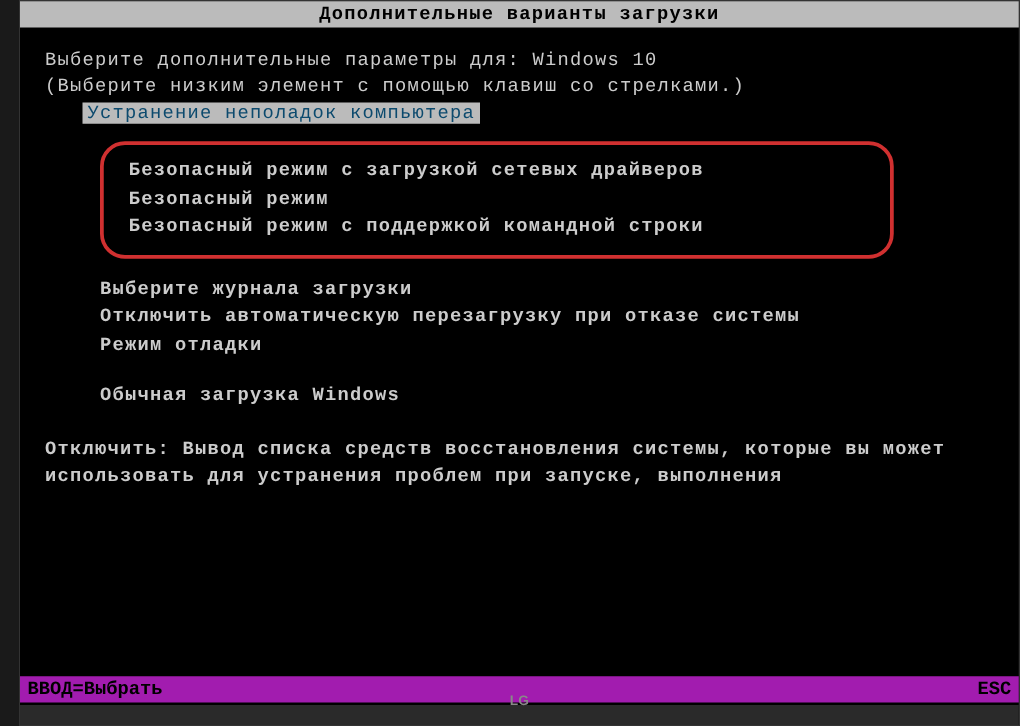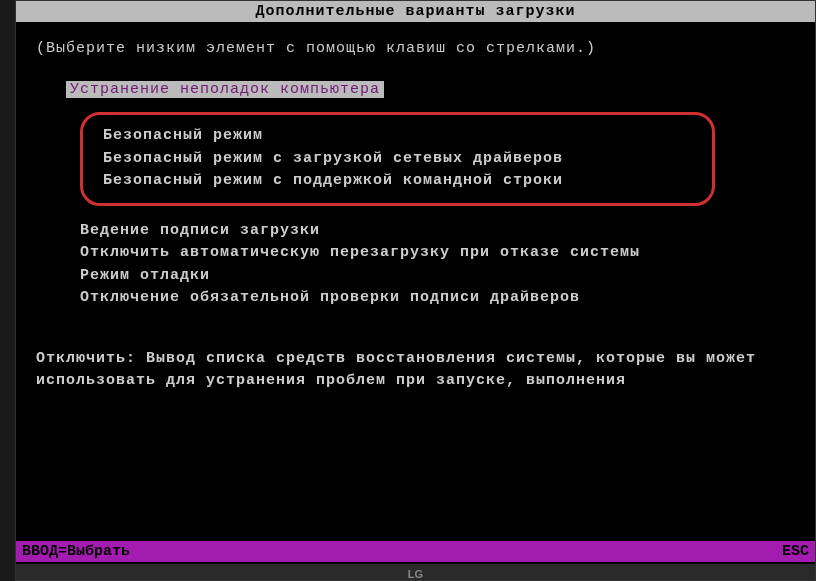--- a/index.html
+++ b/index.html
@@ -33,24 +33,24 @@
     .content {
       padding: 18px 20px 10px 20px;
       letter-spacing: 1px;
     }
     .instruction-line {
       margin-bottom: 4px;
     }
     .highlight-item {
       display: inline-block;
       background: #bbbbbb;
-      color: #701a75;
+      color: #0c4a6e;
       padding: 0 4px;
       margin-left: 30px;
-      margin-top: 20px;
+      margin-top: 0;
       margin-bottom: 8px;
     }
     .menu-indent {
       margin-left: 44px;
     }
     .safe-modes-box {
       border: 3px solid #d03030;
       border-radius: 20px;
       padding: 10px 20px 10px 20px;
       margin-left: 44px;
@@ -93,61 +93,64 @@
     .monitor-strip {
       position: absolute;
       bottom: 0;
       left: 0;
       right: 0;
       height: 16px;
       background: #2a2a2a;
     }
     .monitor-logo {
       position: absolute;
-      bottom: 0;
+      bottom: 13px;
       left: 50%;
       transform: translateX(-50%);
       color: #888;
       font-family: Arial, sans-serif;
       font-size: 11px;
       font-weight: bold;
     }
   </style>
 </head>
 <body>
 
 <div class="screen">
 
   <div class="title-bar">
     <span>Дополнительные варианты загрузки</span>
   </div>
 
   <div class="content">
 
+    <div class="instruction-line">Выберите дополнительные параметры для: Windows 10</div>
     <div class="instruction-line">(Выберите низким элемент с помощью клавиш со стрелками.)</div>
 
     <div>
       <span class="highlight-item">Устранение неполадок компьютера</span>
     </div>
 
     <div class="safe-modes-box">
+      <div class="menu-item">Безопасный режим с загрузкой сетевых драйверов</div>
       <div class="menu-item">Безопасный режим</div>
-      <div class="menu-item">Безопасный режим с загрузкой сетевых драйверов</div>
       <div class="menu-item">Безопасный режим с поддержкой командной строки</div>
     </div>
 
     <div class="menu-indent">
-      <div class="menu-item">Ведение подписи загрузки</div>
+      <div class="menu-item">Выберите журнала загрузки</div>
       <div class="menu-item">Отключить автоматическую перезагрузку при отказе системы</div>
       <div class="menu-item">Режим отладки</div>
-      <div class="menu-item">Отключение обязательной проверки подписи драйверов</div>
     </div>
 
     <div class="group-gap"></div>
 
+    <div class="menu-indent">
+      <div class="menu-item">Обычная загрузка Windows</div>
+    </div>
 
     <div class="description-block">
       <span class="desc-label">Отключить:</span>
       <span class="desc-text">Вывод списка средств восстановления системы, которые вы может</span>
       <div class="desc-cont">использовать для устранения проблем при запуске, выполнения</div>
     </div>
 
   </div>
 
   <div class="footer-bar">

